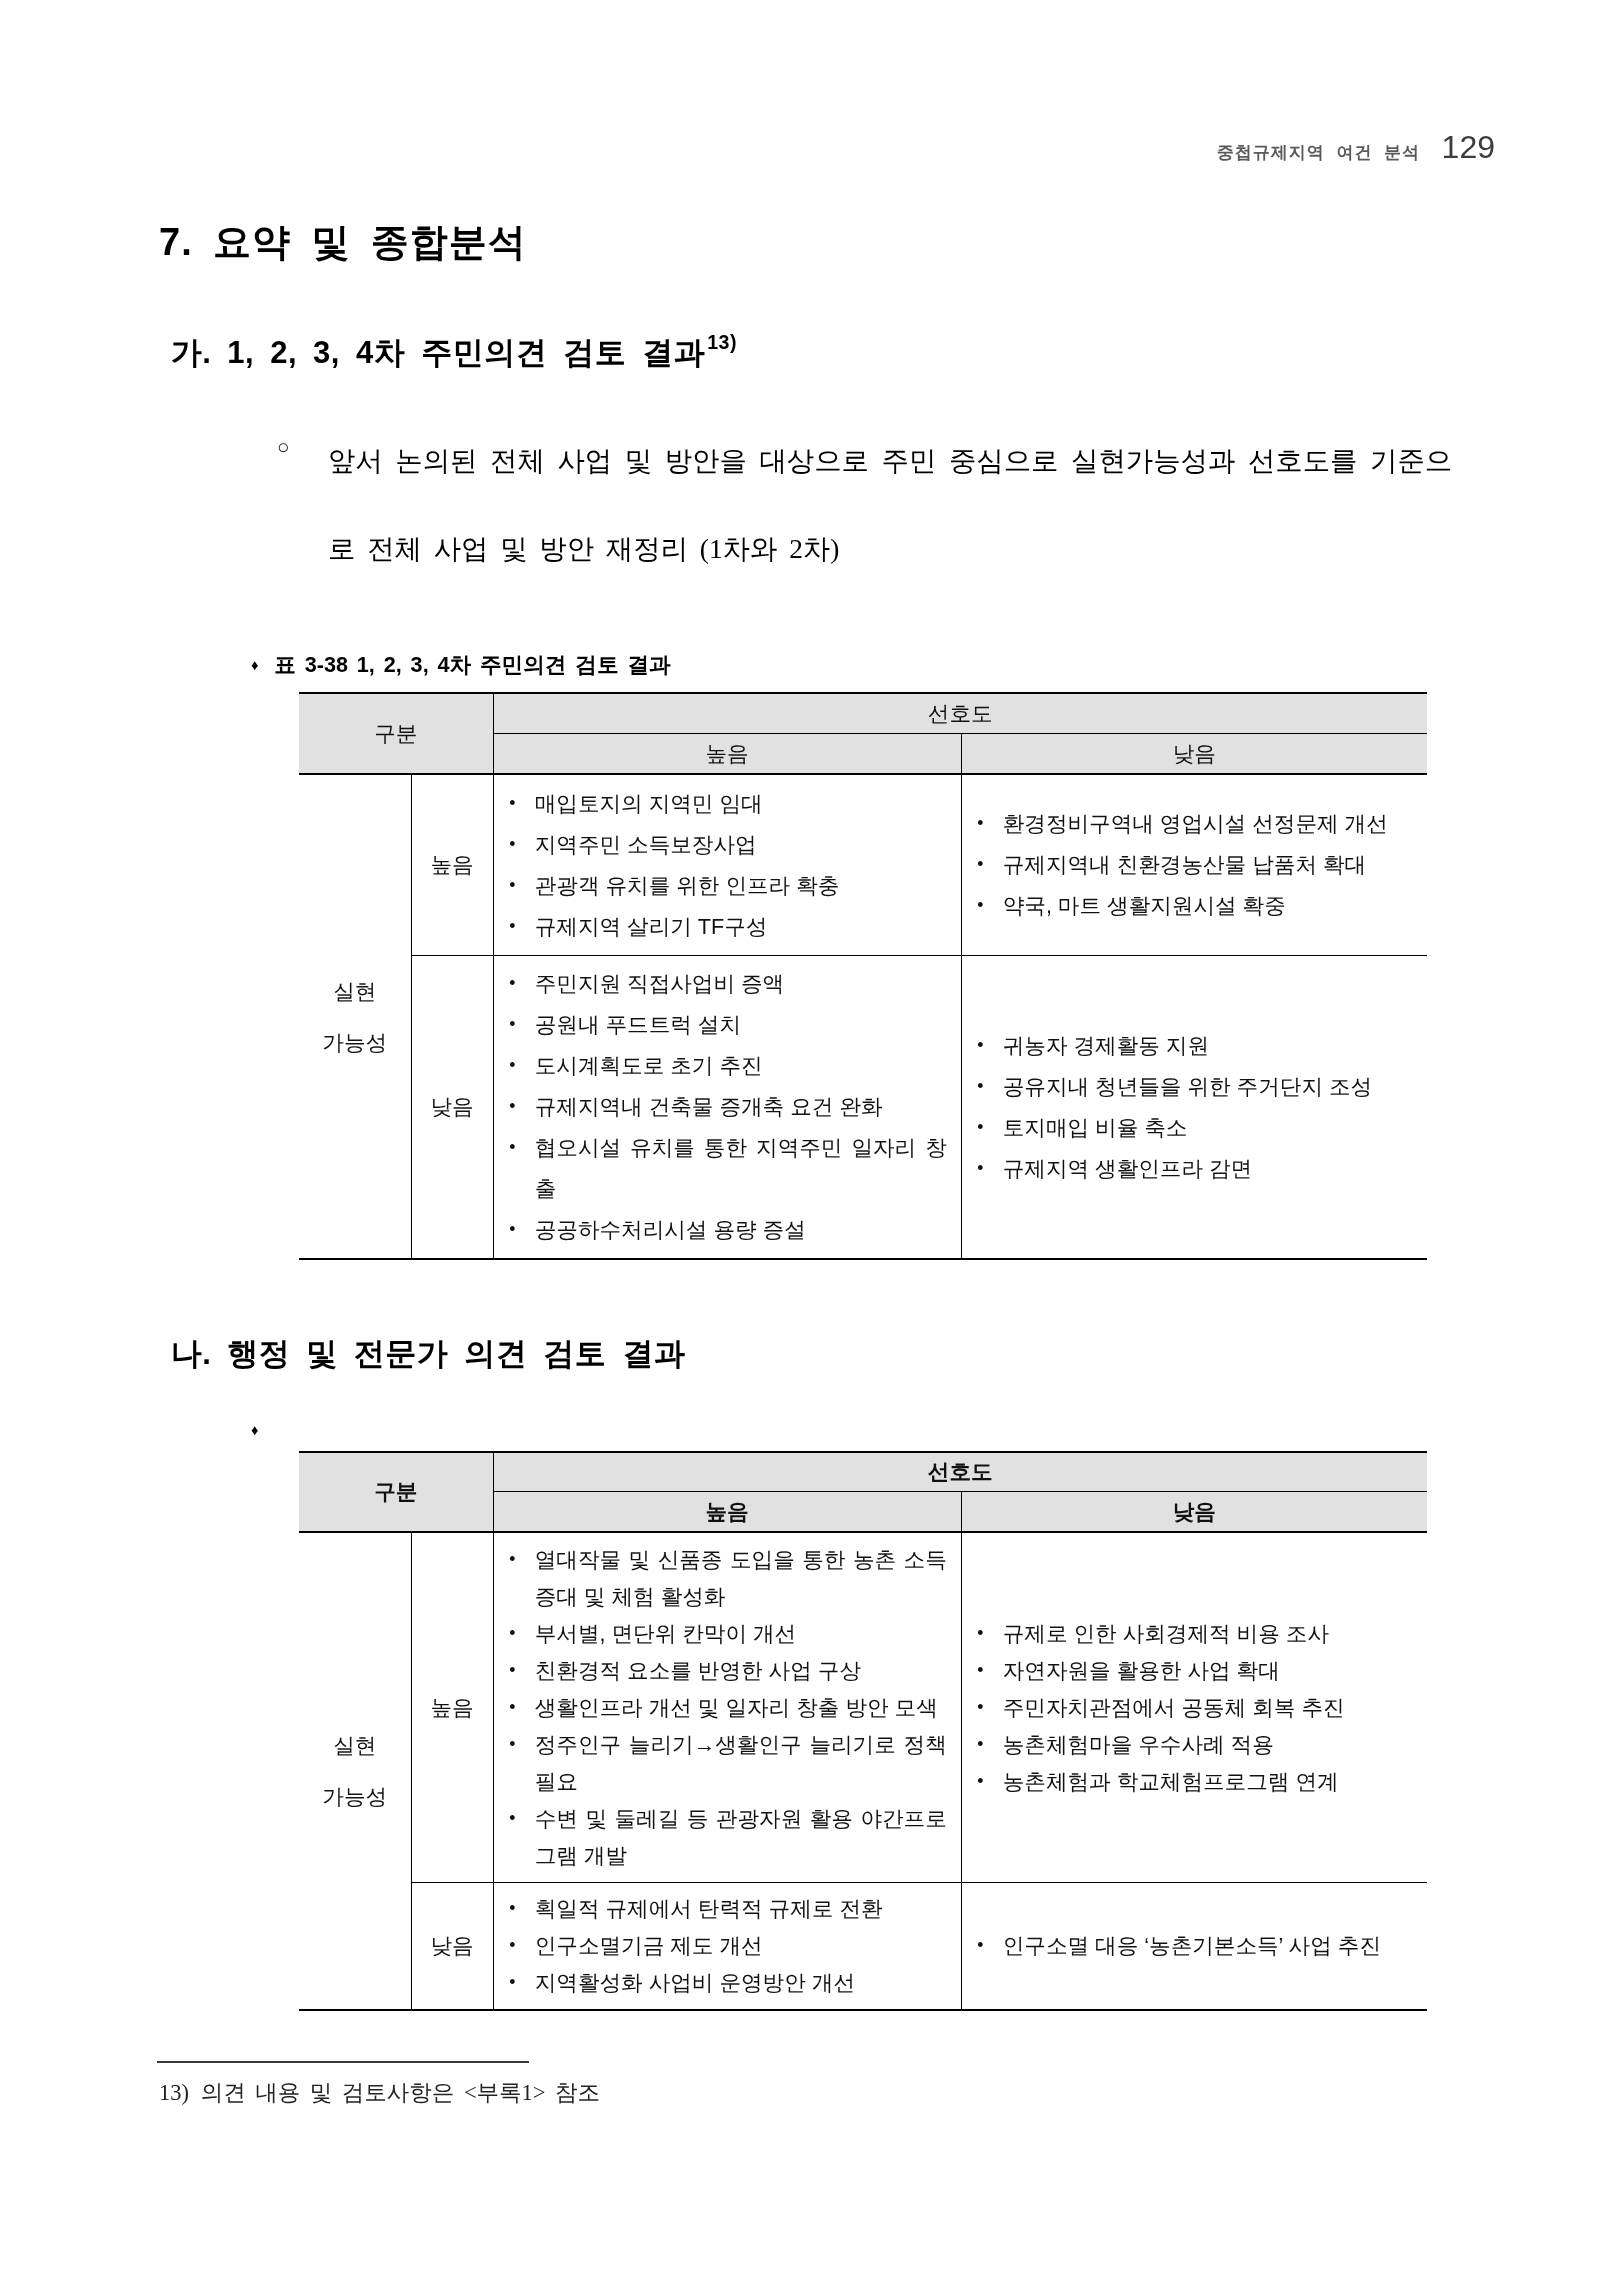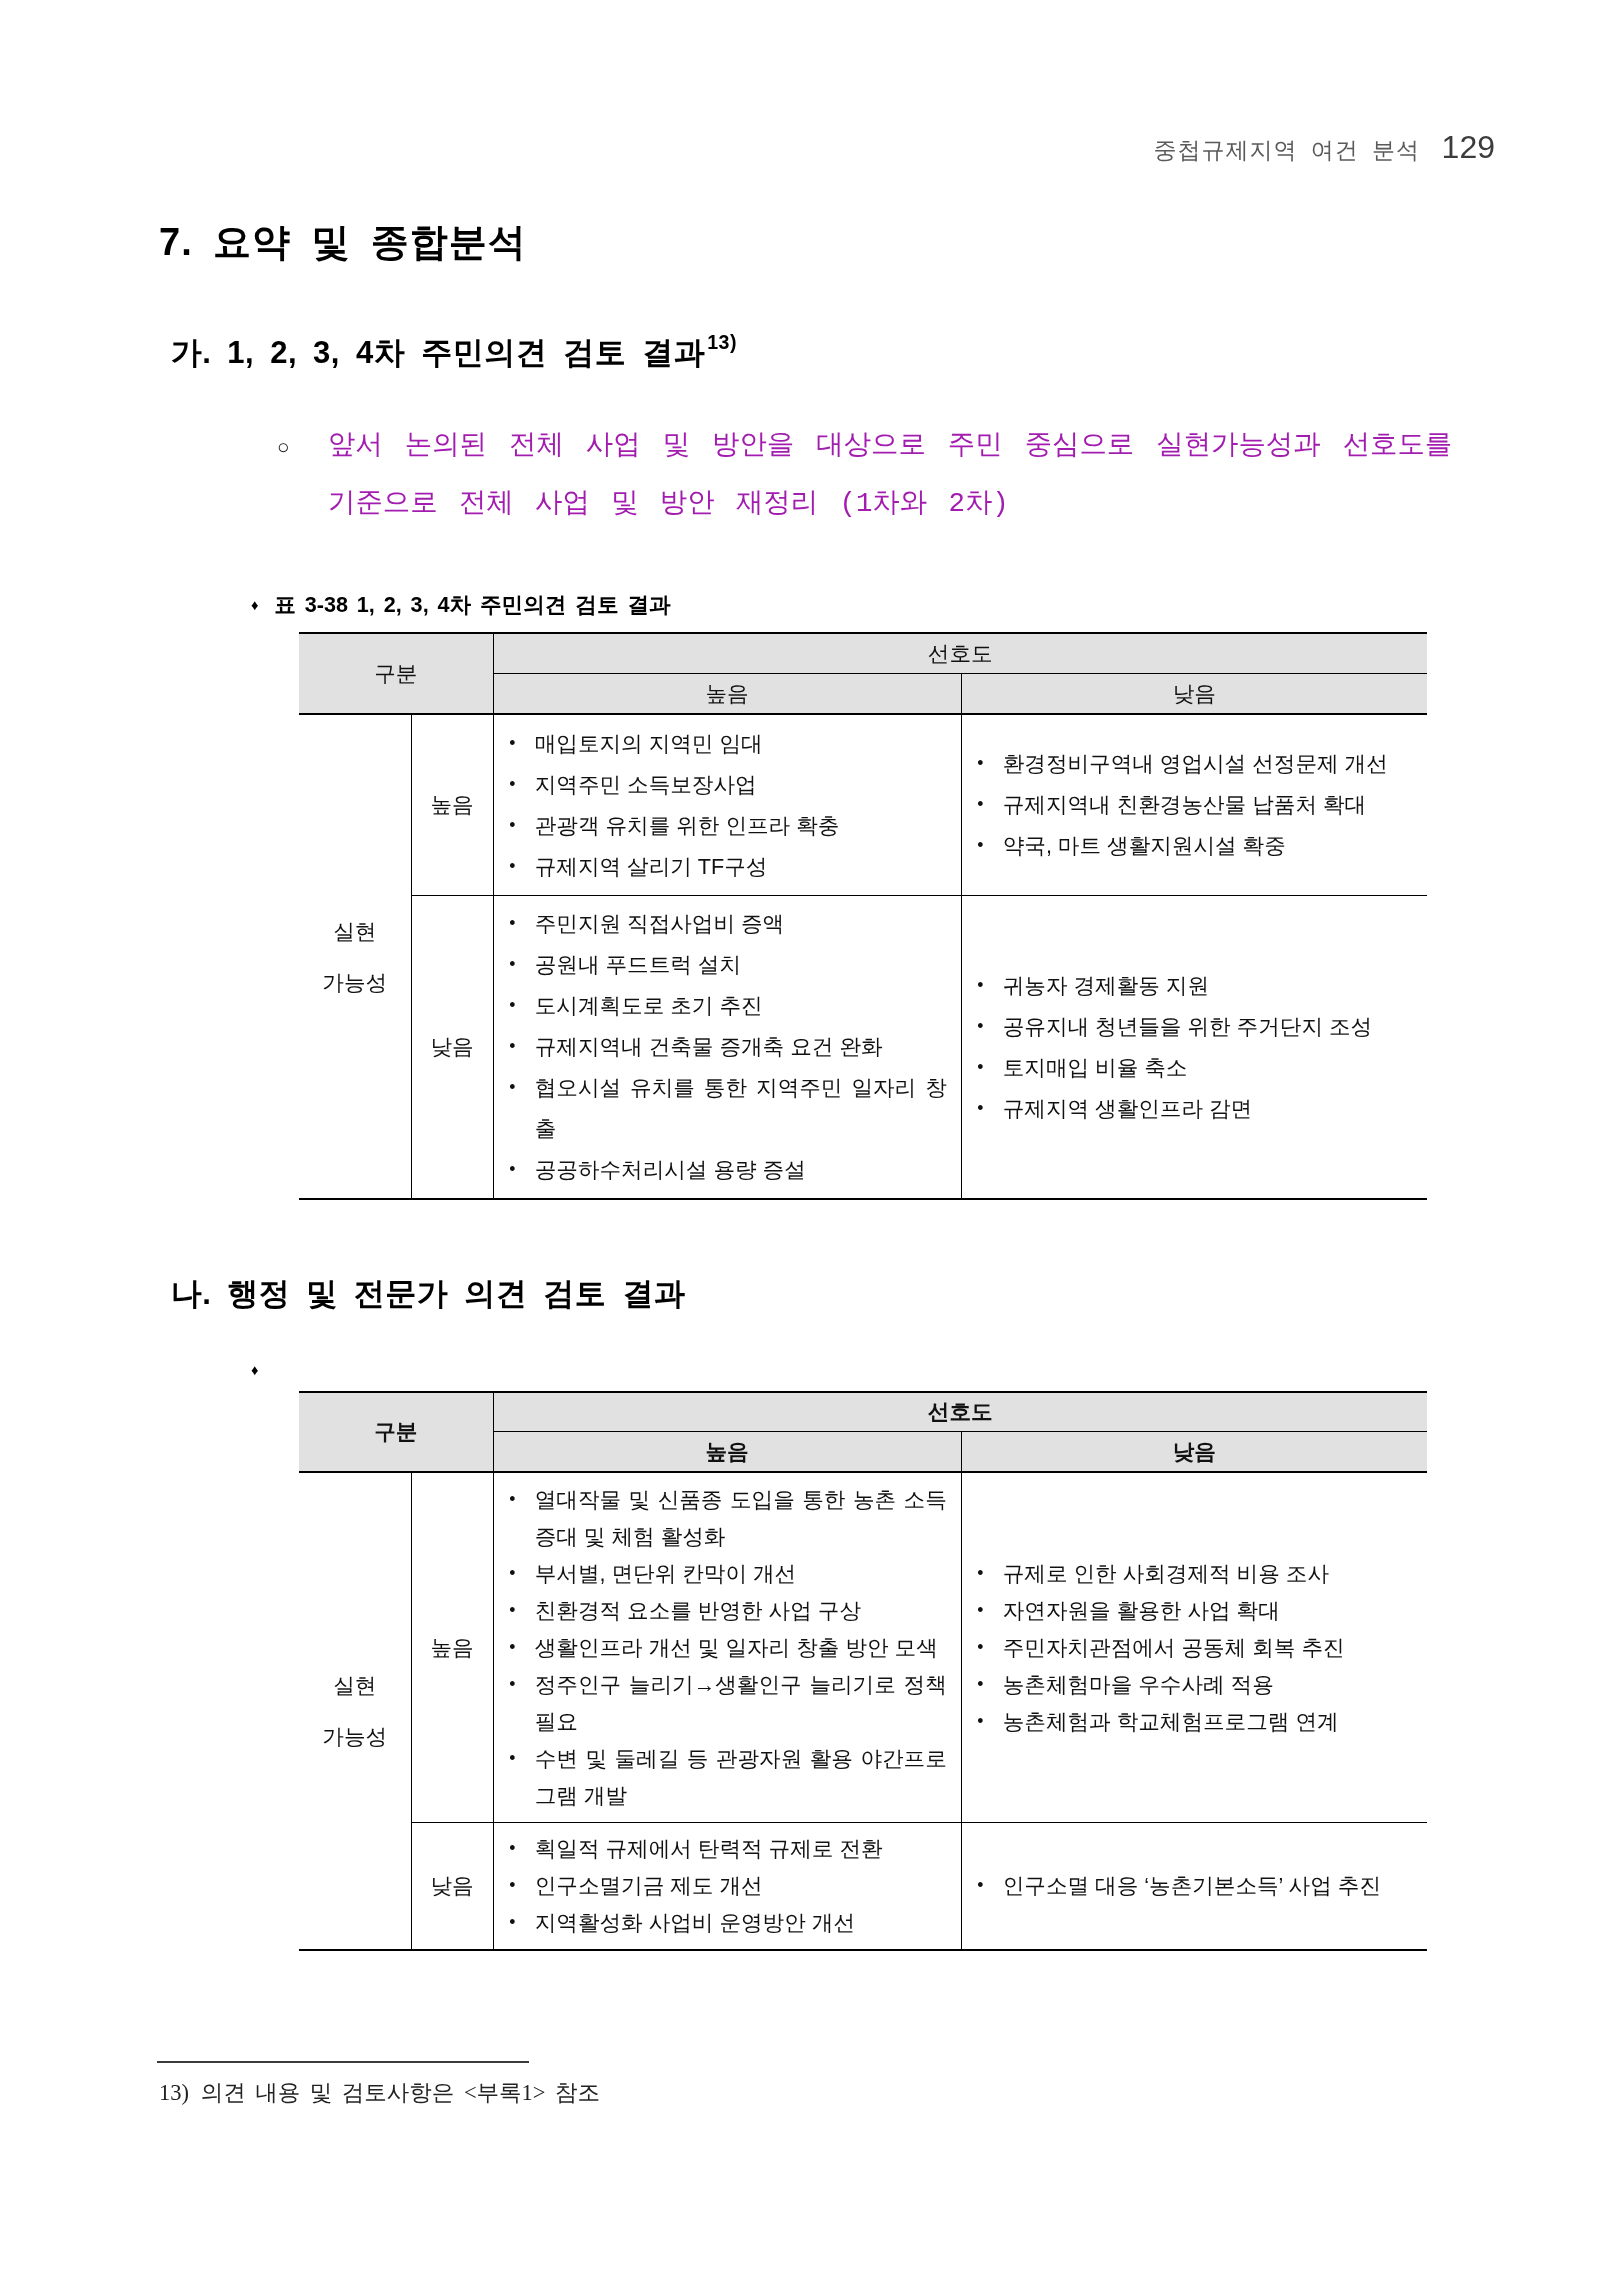--- a/index.html
+++ b/index.html
@@ -11,21 +11,21 @@
     overflow: hidden;
     font-family: "Liberation Sans", sans-serif;
     color: #1a1a1a;
   }
 
   
   .running-head {
     display: flex; justify-content: flex-end; align-items: baseline;
     gap: 21.6px; margin-right: -33px;
   }
-  .running-head .rh-title { font-size: 23px; color: #5a5a5a; letter-spacing: 1px; word-spacing: 5.9px; }
+  .running-head .rh-title { font-size: 17px; color: #5a5a5a; letter-spacing: 1px; word-spacing: 5.9px; font-weight: bold; }
   .running-head .rh-page  { font-size: 32px; color: #3c3c3c; }
 
   
   h1.section {
     margin-top: 51px; margin-left: 2px;
     font-size: 38px; font-weight: 700; letter-spacing: 1px; word-spacing: 8.8px;
     color: #000;
   }
   h2.subsection {
     margin-top: 63px; margin-left: 13.7px;
@@ -39,24 +39,24 @@
   .intro {
     margin-top: 43px; margin-left: 120px; margin-right: 9.8px;
     display: flex; align-items: flex-start;
   }
   .intro .circle-marker {
     flex: 0 0 51px; font-size: 20.6px; line-height: 61px; color: #111;
     font-family: "Liberation Serif", serif;
   }
   .intro .intro-text {
     flex: 1 1 auto;
-    font-family: Liberation Mono, monospace;
-    font-size: 27.4px; line-height: 58px;
+    font-family: Liberation Serif, serif;
+    font-size: 27.4px; line-height: 88px;
     text-align: justify; word-break: break-all; word-spacing: 4.9px;
-    color: #a21caf;
+    color: #000000;
   }
 
   
   .table-block { margin-top: 55px; }
   .table-block.first { margin-top: 57px; }
   .table-block.second { margin-top: 47px; }
   .tbl-caption {
     margin-left: 94px; display: flex; align-items: center; gap: 15.7px;
     font-size: 21.6px; font-weight: 700; color: #000; word-spacing: 2.9px;
   }

